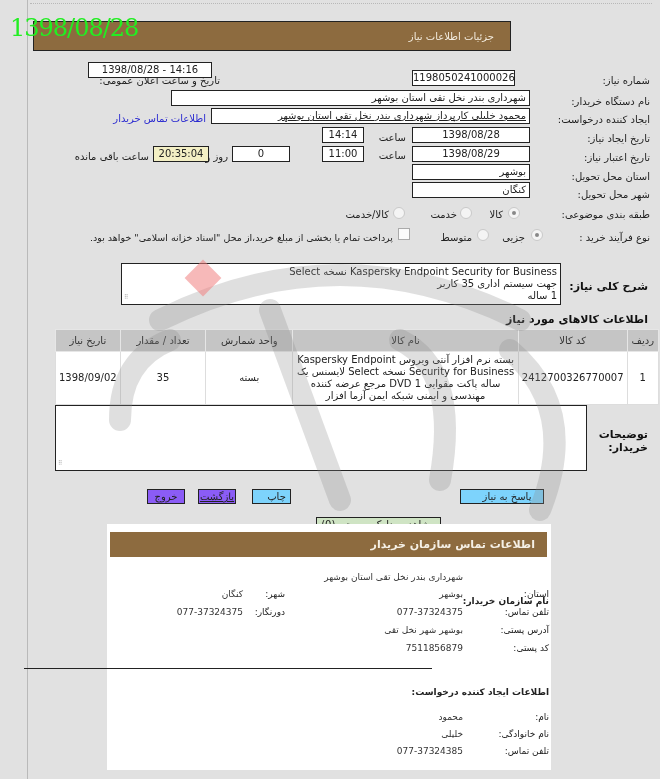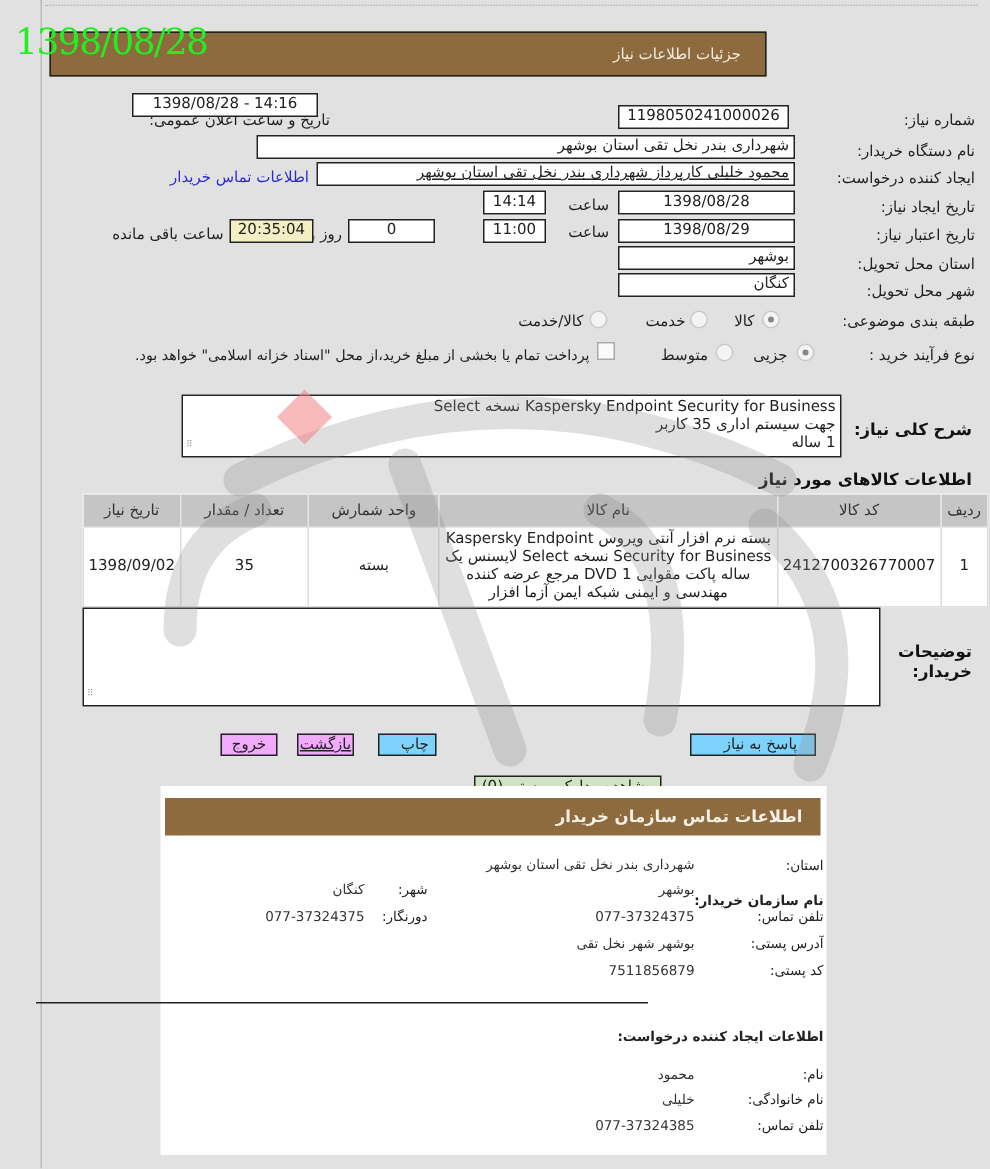--- a/index.html
+++ b/index.html
@@ -60,21 +60,21 @@
   table.items td {
     border: 1px solid #ddd; text-align: center; vertical-align: middle; padding: 2px 3px;
     line-height: 12px;
   }
   .btn {
     position: absolute; height: 15px; border: 1px solid #222; font-size: 10px;
     text-align: center; line-height: 13px; direction: rtl; cursor: pointer; white-space: nowrap;
   }
   .btn.green { background: #7dd3fc; padding-left: 10px; }
   .btn.green2 { background: #cfe4c4; }
-  .btn.pink { background: #f0abfc; font-family: Liberation Serif, serif; }
+  .btn.pink { background: #8b5cf6; font-family: Liberation Serif, serif; }
   .btn.und { text-decoration: underline; }
   .contact-card {
     position: absolute; left: 107px; top: 524px; width: 444px; height: 246px; background: #fff;
   }
   .contact-head {
     position: absolute; left: 3px; top: 8px; width: 437px; height: 25px; background: #8d6b3f;
     color: #f5f0e6; font-weight: bold; font-size: 11px; direction: rtl; padding: 6px 12px 0 0;
   }
   .c-lbl { position: absolute; direction: rtl; font-size: 9px; color: #222; white-space: nowrap; font-weight: bold; }
   .c-val { position: absolute; direction: rtl; font-size: 9px; color: #333; white-space: nowrap; }
@@ -86,21 +86,21 @@
 
 <div class="left-rule"></div>
 <div class="top-dots"></div>
 <div class="stamp">1398/08/28</div>
 
 <div class="title-bar">
   <span>جزئیات اطلاعات نیاز</span>
 </div>
 
 <div class="lbl" style="right:10px; top:75px;">شماره نیاز:</div>
-<div class="box" style="left:412px; top:70px; width:114px;">1198050241000026</div>
+<div class="box" style="left:412px; top:70px; width:103px;text-align:right;">1198050241000026</div>
 <div class="lbl" style="right:440px; top:75px;">تاریخ و ساعت اعلان عمومی:</div>
 <div class="box" style="left:88px; top:62px; width:124px;">1398/08/28 - 14:16</div>
 
 <div class="lbl" style="right:10px; top:96px;">نام دستگاه خریدار:</div>
 <div class="box rtl" style="left:171px; top:90px; width:359px;">شهرداری بندر نخل تقی استان بوشهر</div>
 
 <div class="lbl" style="right:10px; top:114px;">ایجاد کننده درخواست:</div>
 <div class="box rtl u" style="left:211px; top:108px; width:319px;">محمود خلیلی کارپرداز شهرداری بندر نخل تقی استان بوشهر</div>
 <div class="link" style="right:454px; top:113px;">اطلاعات تماس خریدار</div>
 
@@ -187,21 +187,21 @@
 
 <div class="contact-card">
   <div class="contact-head">
     <span>اطلاعات تماس سازمان خریدار</span>
   </div>
 </div>
 
 <div class="c-lbl" style="right:111px; top:572px;margin-top:24px;">نام سازمان خریدار:</div>
 <div class="c-val" style="right:197px; top:572px;">شهرداری بندر نخل تقی استان بوشهر</div>
 
-<div class="c-lbl" style="right:111px; top:573px; font-weight:normal;">استان:</div>
+<div class="c-lbl" style="right:111px; top:589px; font-weight:normal;">استان:</div>
 <div class="c-val" style="right:197px; top:589px;">بوشهر</div>
 <div class="c-lbl" style="right:375px; top:589px; font-weight:normal;">شهر:</div>
 <div class="c-val" style="right:417px; top:589px;">کنگان</div>
 
 <div class="c-lbl" style="right:111px; top:607px; font-weight:normal;">تلفن تماس:</div>
 <div class="c-val" style="right:197px; top:607px;">077-37324375</div>
 <div class="c-lbl" style="right:375px; top:607px; font-weight:normal;">دورنگار:</div>
 <div class="c-val" style="right:417px; top:607px;">077-37324375</div>
 
 <div class="c-lbl" style="right:111px; top:625px; font-weight:normal;">آدرس پستی:</div>

